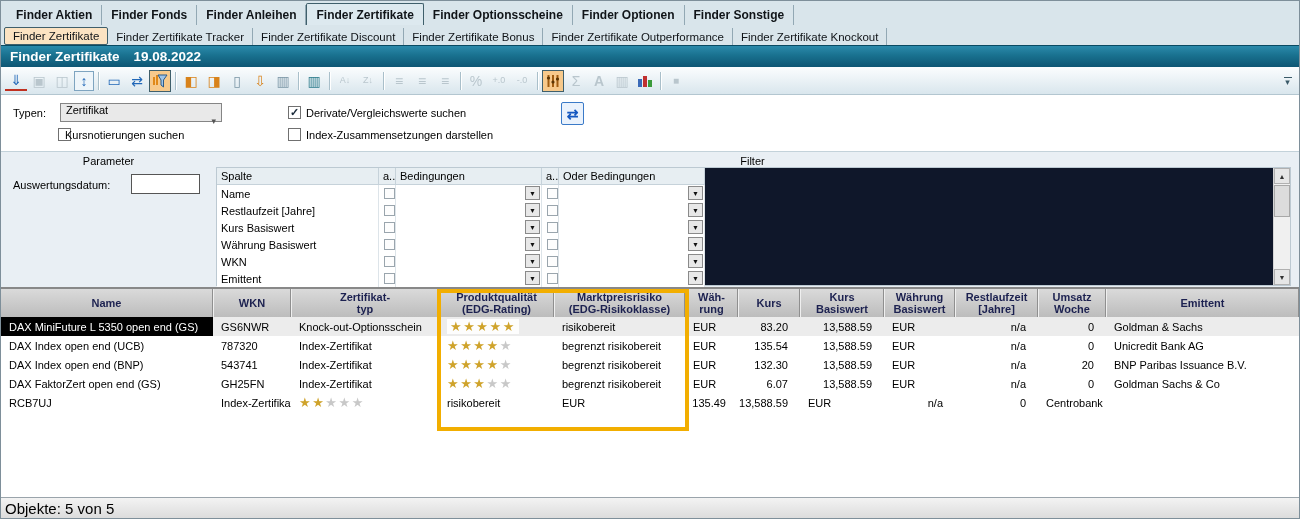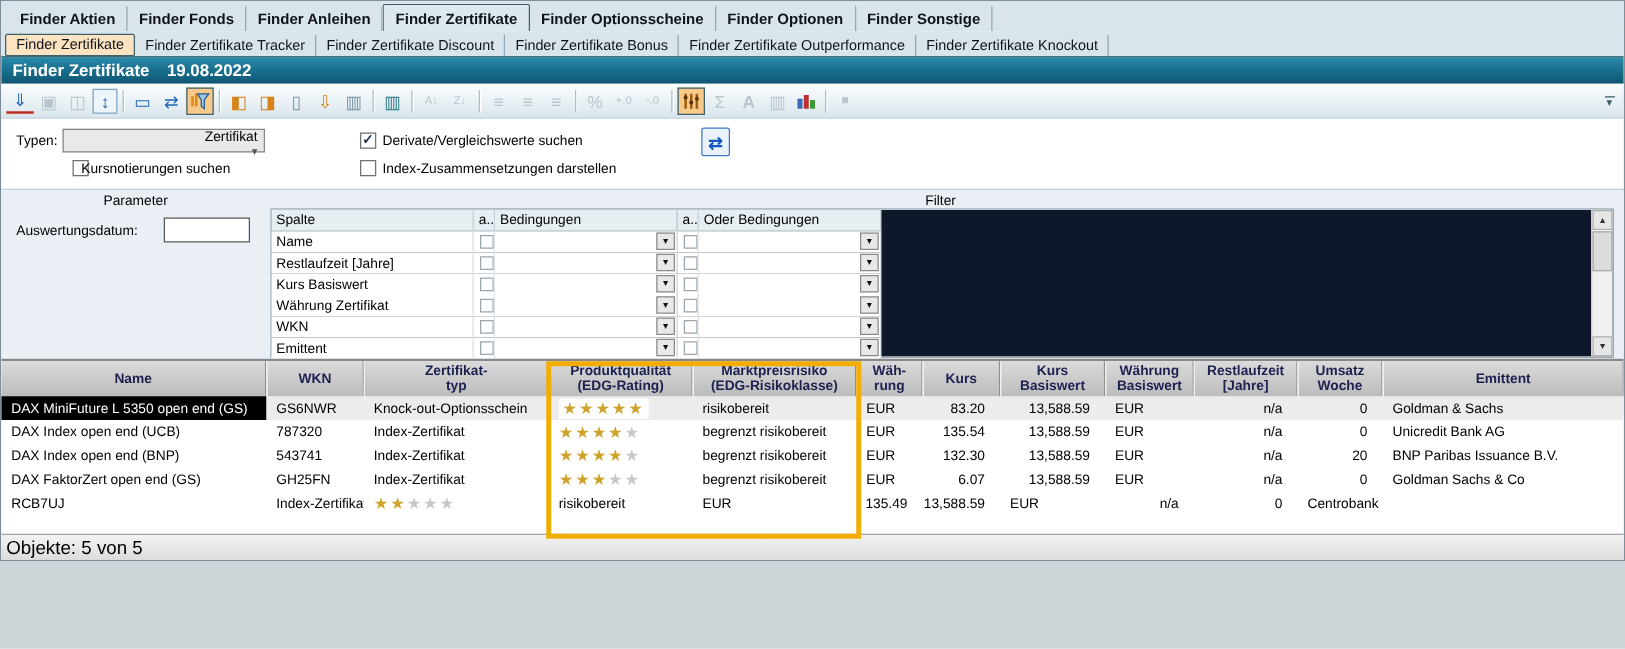--- a/index.html
+++ b/index.html
@@ -1,17 +1,17 @@
 <!DOCTYPE html>
 <html><head>
 <meta charset="utf-8">
 <style>
   html,body{margin:0;padding:0;background:#cfd6da;font-family:"Liberation Sans",sans-serif;}
   *{box-sizing:border-box;}
-  .window{position:relative;width:1300px;height:449px;background:#fff;border:1px solid #7e8f9a;overflow:hidden;}
+  .window{position:relative;width:1300px;height:519px;background:#fff;border:1px solid #7e8f9a;overflow:hidden;}
 
   
   .tabrow{position:absolute;left:0;right:0;display:flex;align-items:flex-end;background:#d9e5eb;}
   .tabrow-main{top:0;height:24px;padding-left:6px;}
   .tabrow-sub{top:24px;height:20px;padding-left:3px;}
   .tab{display:flex;align-items:center;padding:0 9px;height:20px;font-size:12px;font-weight:bold;color:#101418;border-right:1px solid #92a8b4;cursor:default;white-space:nowrap;}
   .tabrow-sub .tab{font-size:11.5px;font-weight:normal;height:17px;padding:0 8px;}
   .tab.active{border:1px solid #3f5f6b;border-bottom:none;background:#dde9ef;border-radius:2px 2px 0 0;height:22px;}
   .tabrow-sub .tab.active{background:#fce3c2;border:1px solid #3f5f6b;border-radius:2px;height:18px;}
 
@@ -34,21 +34,21 @@
   .tbtn.boxed{border:1px solid #7ea4c0;background:#eef5fa;width:20px;height:20px;}
   .tbtn.export{border-bottom:2px solid #c03020;height:20px;}
   .tbtn.active{background:#f7c98b;border:1px solid #3f5f6b;}
   .tsep{width:1px;height:18px;background:#a9bfca;box-shadow:1px 0 0 #fff;margin:0 3px;flex:none;}
   .tb-overflow{margin-left:auto;width:15px;height:20px;display:flex;flex-direction:column;align-items:center;justify-content:center;color:#3a5a68;font-size:9px;line-height:5px;}
   .tb-overflow .bar{width:8px;border-top:1px solid #3a5a68;margin-bottom:2px;}
 
   
   .formarea{position:absolute;top:94px;left:0;right:0;height:56px;background:#fff;font-size:11px;color:#000;}
   .f-label{position:absolute;white-space:nowrap;}
-  .select{position:absolute;left:49px;top:8px;width:162px;height:19px;background:#e9e9e9;border:1px solid #858585;display:flex;align-items:flex-end;padding:0 5px;font-size:11px;flex-direction:column;}
+  .select{position:absolute;left:59px;top:8px;width:162px;height:19px;background:#e9e9e9;border:1px solid #858585;display:flex;align-items:flex-start;padding:0 5px;font-size:11px;flex-direction:column;}
   .select .chev{margin-left:auto;color:#555;font-size:9px;}
   .cb{position:absolute;width:13px;height:13px;border:1px solid #707070;background:#fff;display:flex;align-items:center;justify-content:center;font-size:11px;font-weight:bold;color:#1a2a3a;line-height:1;}
   .refreshbtn{position:absolute;left:560px;top:7px;width:23px;height:23px;border:1px solid #3a7ac8;background:#eaf2fc;display:flex;align-items:center;justify-content:center;color:#1558c0;font-weight:bold;font-size:14px;border-radius:2px;}
 
   
   .filterarea{position:absolute;top:150px;left:0;right:0;height:136px;background:#e9eff4;border-top:1px solid #c3d2da;font-size:11px;}
   .paramtitle{position:absolute;left:0;top:3px;width:215px;text-align:center;}
   .filtertitle{position:absolute;left:215px;right:10px;top:3px;text-align:center;}
   .datelabel{position:absolute;left:12px;top:27px;}
   .dateinput{position:absolute;left:130px;top:22px;width:69px;height:20px;border:1px solid #555;background:#fff;font-family:"Liberation Sans",sans-serif;font-size:11px;padding:0 3px;}
@@ -238,21 +238,21 @@
           </div>
           <div class="fg-c">
             <div class="dropbtn">▼</div>
           </div>
           <div class="fg-c">
             <div class="fcb"></div>
           </div>
           <div class="fg-c">
             <div class="dropbtn">▼</div>
           </div>
-          <div class="fg-c">Währung Zertifikat</div>
+          <div class="fg-c">Währung Basiswert</div>
           <div class="fg-c">
             <div class="fcb"></div>
           </div>
           <div class="fg-c">
             <div class="dropbtn">▼</div>
           </div>
           <div class="fg-c">
             <div class="fcb"></div>
           </div>
           <div class="fg-c">

